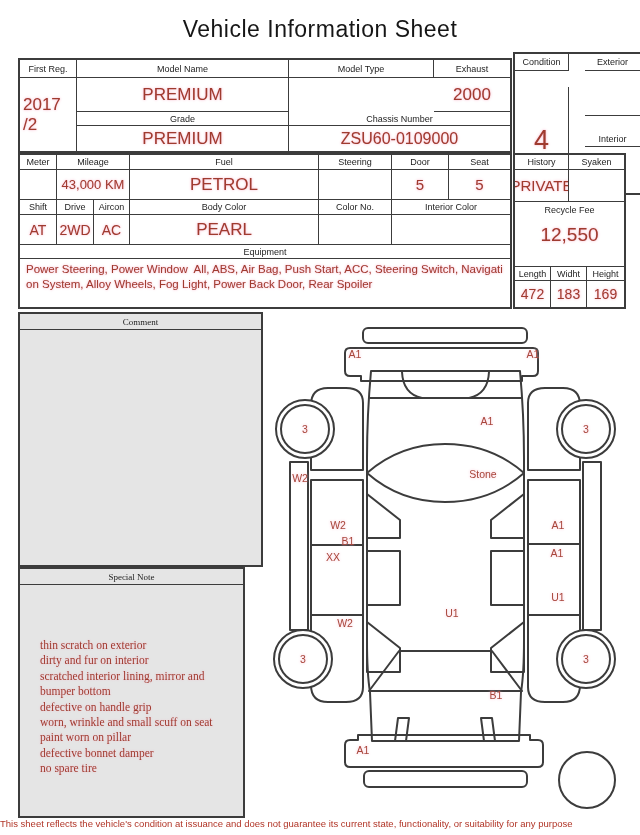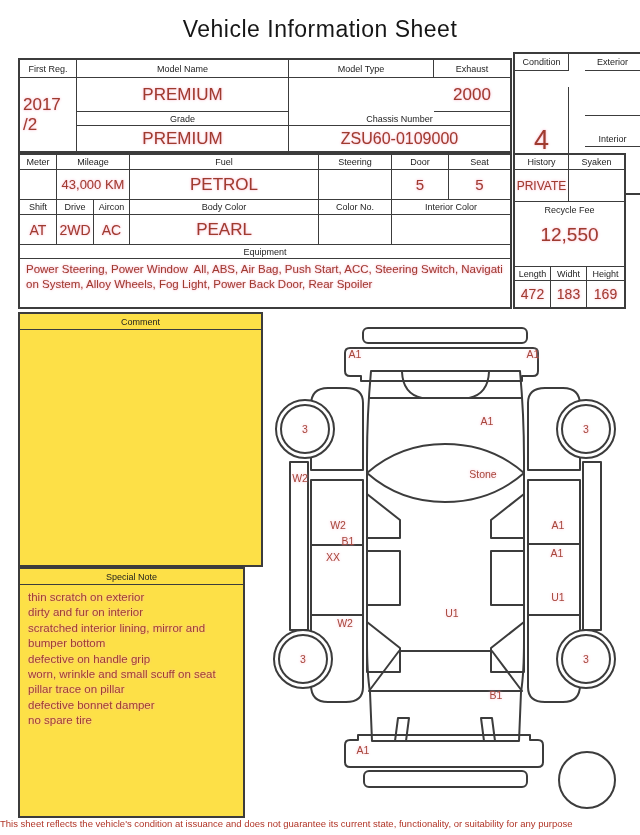--- a/index.html
+++ b/index.html
@@ -15,31 +15,31 @@
   .title{
     position:absolute;top:16px;left:0;width:100%;text-align:center;
     font-size:23px;color:#161616;letter-spacing:.5px;
   }
   .grid{position:absolute;display:grid;border:2px solid var(--ln);background:#fff;}
   .cell{box-sizing:border-box;display:flex;align-items:center;justify-content:center;overflow:hidden;}
   .hd{font-size:9px;color:#1d1d1d;white-space:nowrap;}
   .val{color:var(--red);text-shadow:0 0 3px rgba(250,186,205,.95),0 0 1px rgba(250,186,205,.9);white-space:nowrap;}
   .br{border-right:1px solid var(--ln);}
   .bb{border-bottom:1px solid var(--ln);}
-  .f11{font-size:12px;} .f13{font-size:13px;} .f14{font-size:14px;} .f15{font-size:15px;}
+  .f11{font-size:15px;} .f13{font-size:13px;} .f14{font-size:14px;} .f15{font-size:15px;}
   .f16{font-size:16px;} .f17{font-size:17px;} .f19{font-size:19px;} .f26{font-size:27px;}
   .frval{flex-direction:column;align-items:flex-start;justify-content:center;padding-left:3px;line-height:1.12;}
   .eq{
     align-items:flex-start;justify-content:flex-start;text-align:left;
     padding:3px 6px;font-size:11.5px;line-height:1.3;
     white-space:pre-wrap;word-break:break-all;
   }
-  .box{position:absolute;border:2px solid var(--ln);background:#fde047;box-sizing:border-box;}
+  .box{position:absolute;border:2px solid var(--ln);background:#e5e5e5;box-sizing:border-box;font-family:Liberation Serif, serif;}
   .bhead{height:15px;border-bottom:1px solid var(--ln);display:flex;align-items:center;justify-content:center;font-size:9px;color:#1d1d1d;}
-  .bbody{padding:5px 8px;}
+  .bbody{padding:5px 20px;margin-top:48px;}
   .note-line{font-size:11.5px;color:var(--red);line-height:1.34;text-shadow:0 0 2px rgba(250,186,205,.85);}
   .diagram{position:absolute;left:270px;top:310px;width:370px;height:500px;}
   .diagram svg{position:absolute;left:0;top:0;}
   .dlabels{position:absolute;left:0;top:0;width:100%;height:100%;pointer-events:none;}
   .dlabel{
     position:absolute;transform:translate(-50%,-50%);
     font-size:10.5px;color:var(--lblred);white-space:nowrap;
     text-shadow:0 0 3px rgba(250,186,205,.95);
   }
   .footer{
@@ -134,21 +134,21 @@
   </div>
 
   <div class="box" style="left:18px;top:567px;width:227px;height:251px;">
     <div class="bhead">Special Note</div>
     <div class="bbody">
         <div class="note-line">thin scratch on exterior</div>
         <div class="note-line">dirty and fur on interior</div>
         <div class="note-line">scratched interior lining, mirror and bumper bottom</div>
         <div class="note-line">defective on handle grip</div>
         <div class="note-line">worn, wrinkle and small scuff on seat</div>
-        <div class="note-line">pillar trace on pillar</div>
+        <div class="note-line">paint worn on pillar</div>
         <div class="note-line">defective bonnet damper</div>
         <div class="note-line">no spare tire</div>
       </div>
   </div>
 
   <div class="diagram">
     <svg width="370" height="500" viewBox="0 0 370 500">
       <g fill="none" stroke="#3c3c3c" stroke-width="2" stroke-linejoin="round" stroke-linecap="round">
         <rect x="93" y="18" width="164" height="15" rx="5"></rect>
         <path d="M80,38 H263 Q268,38 268,43 V61 Q268,66 263,66 H252 V71 H91 V66 H80 Q75,66 75,61 V43 Q75,38 80,38 Z"></path>

